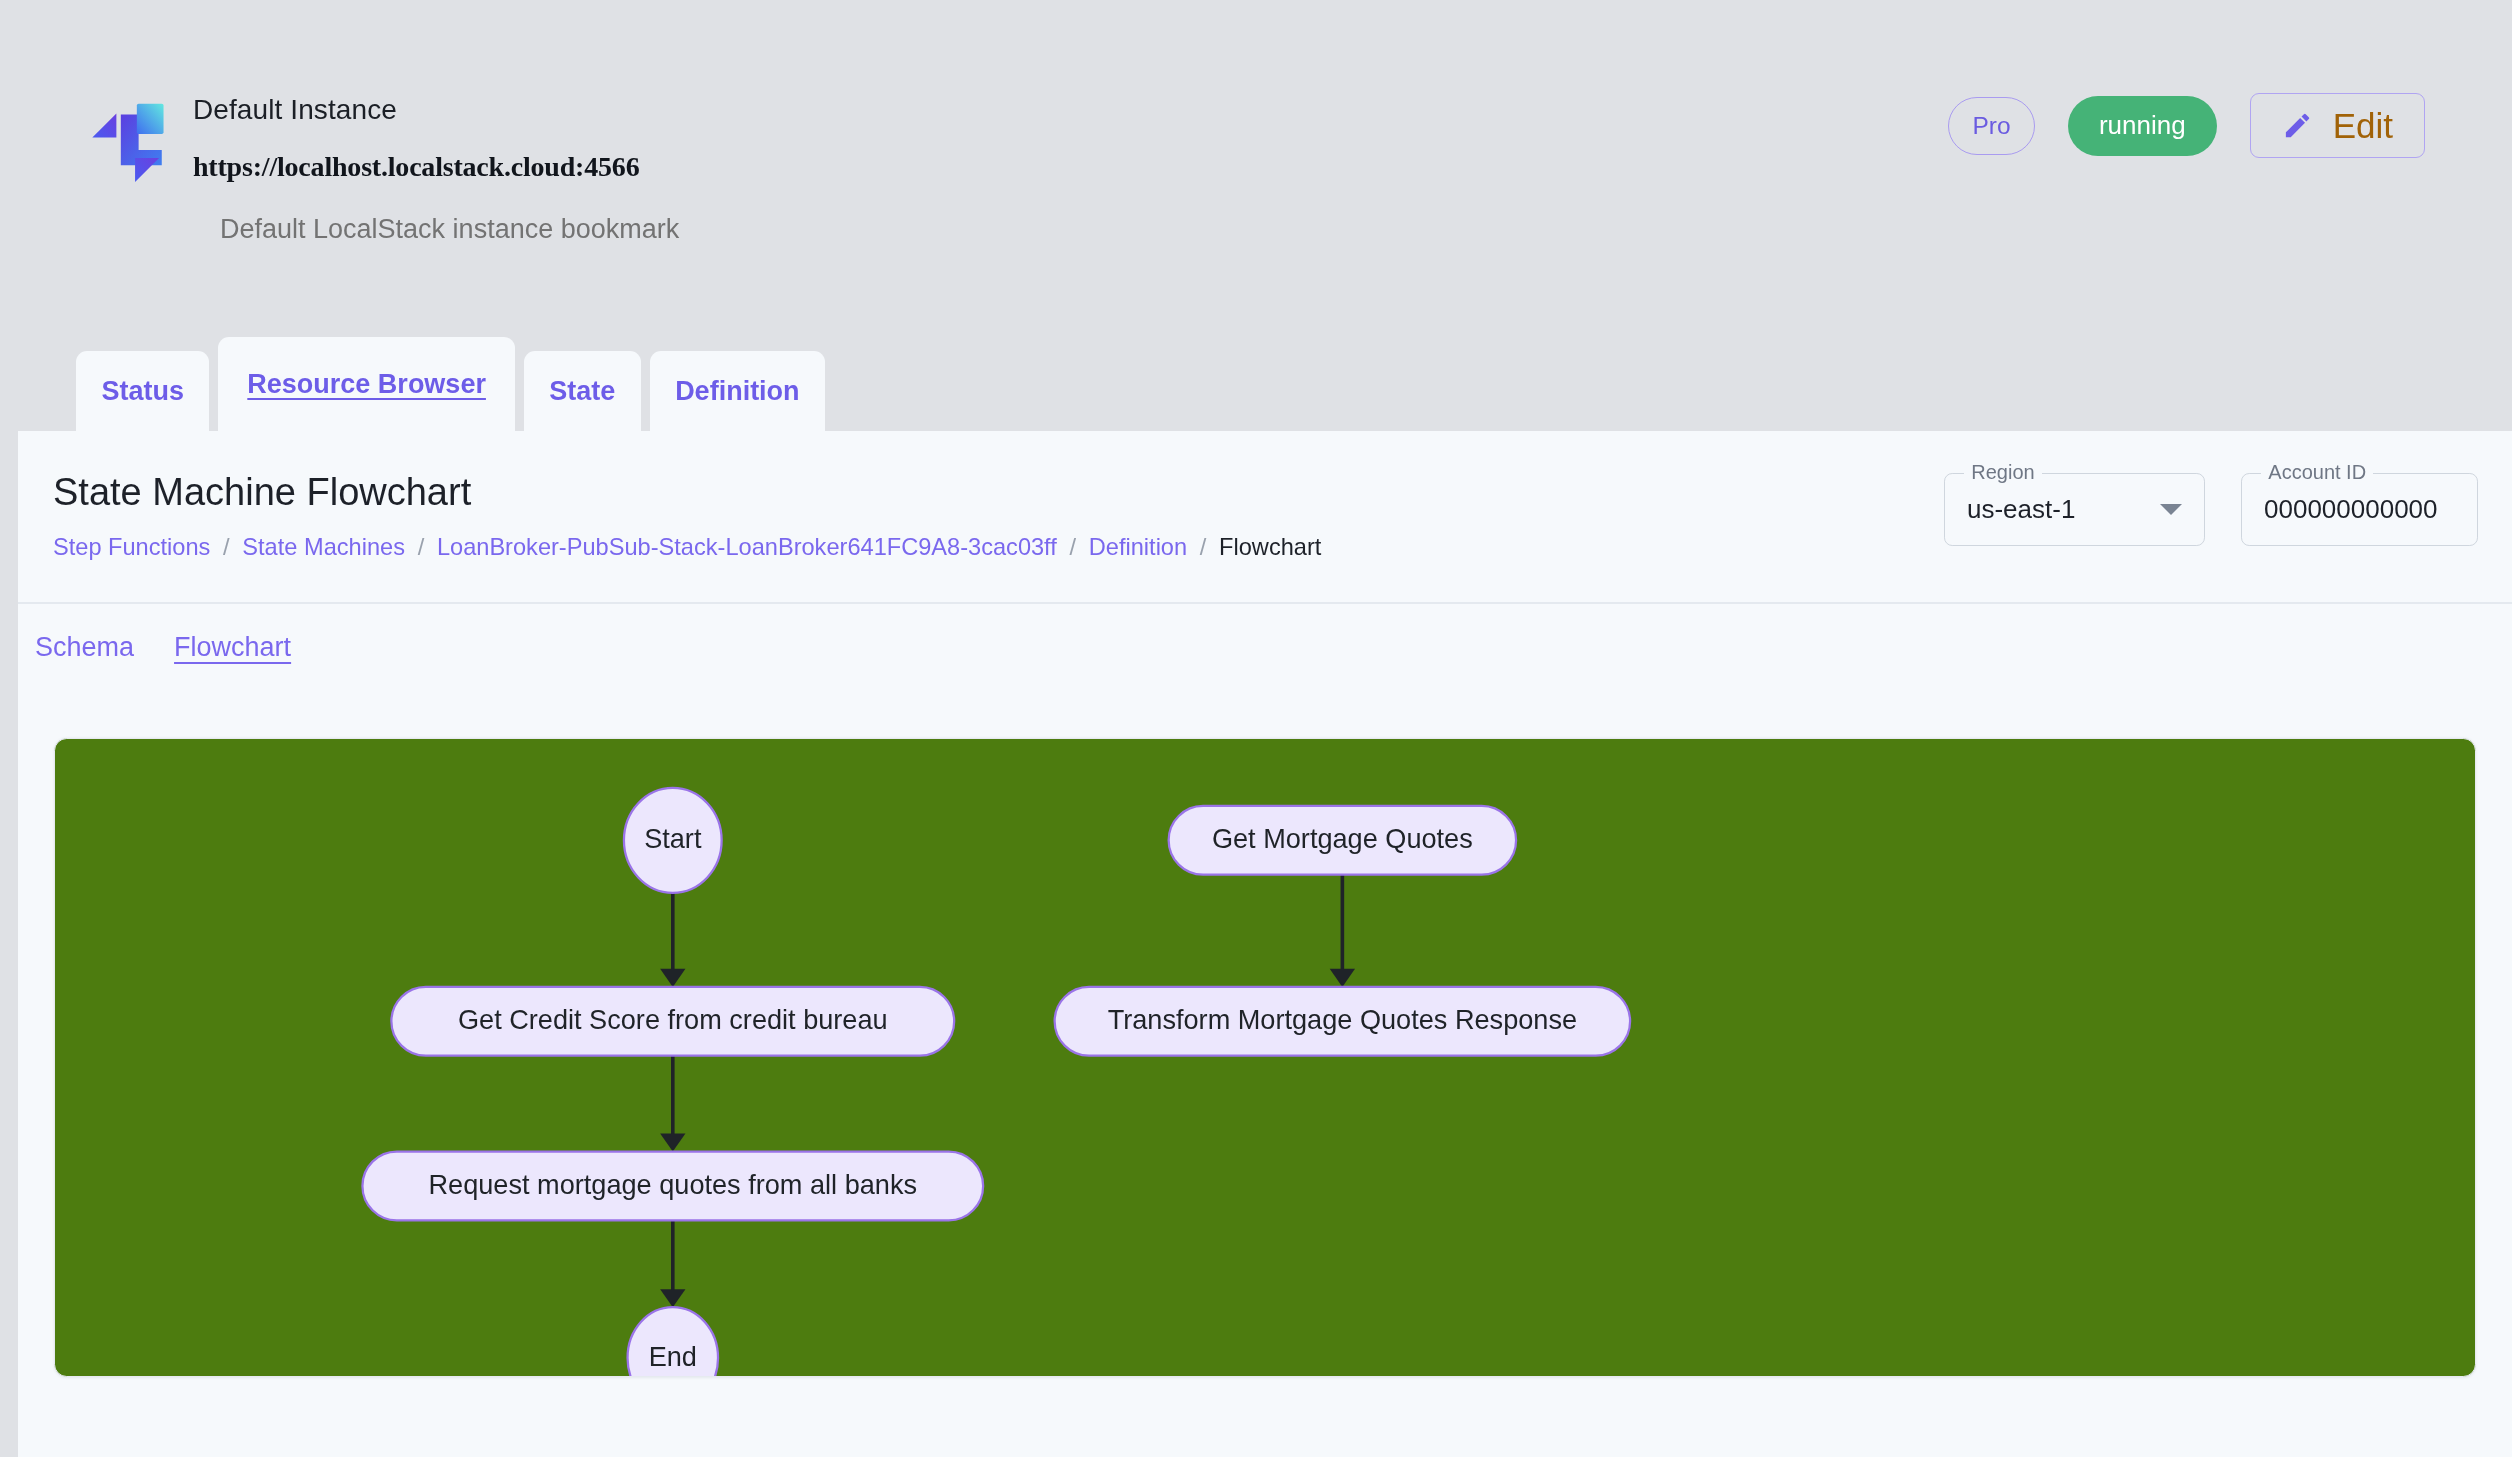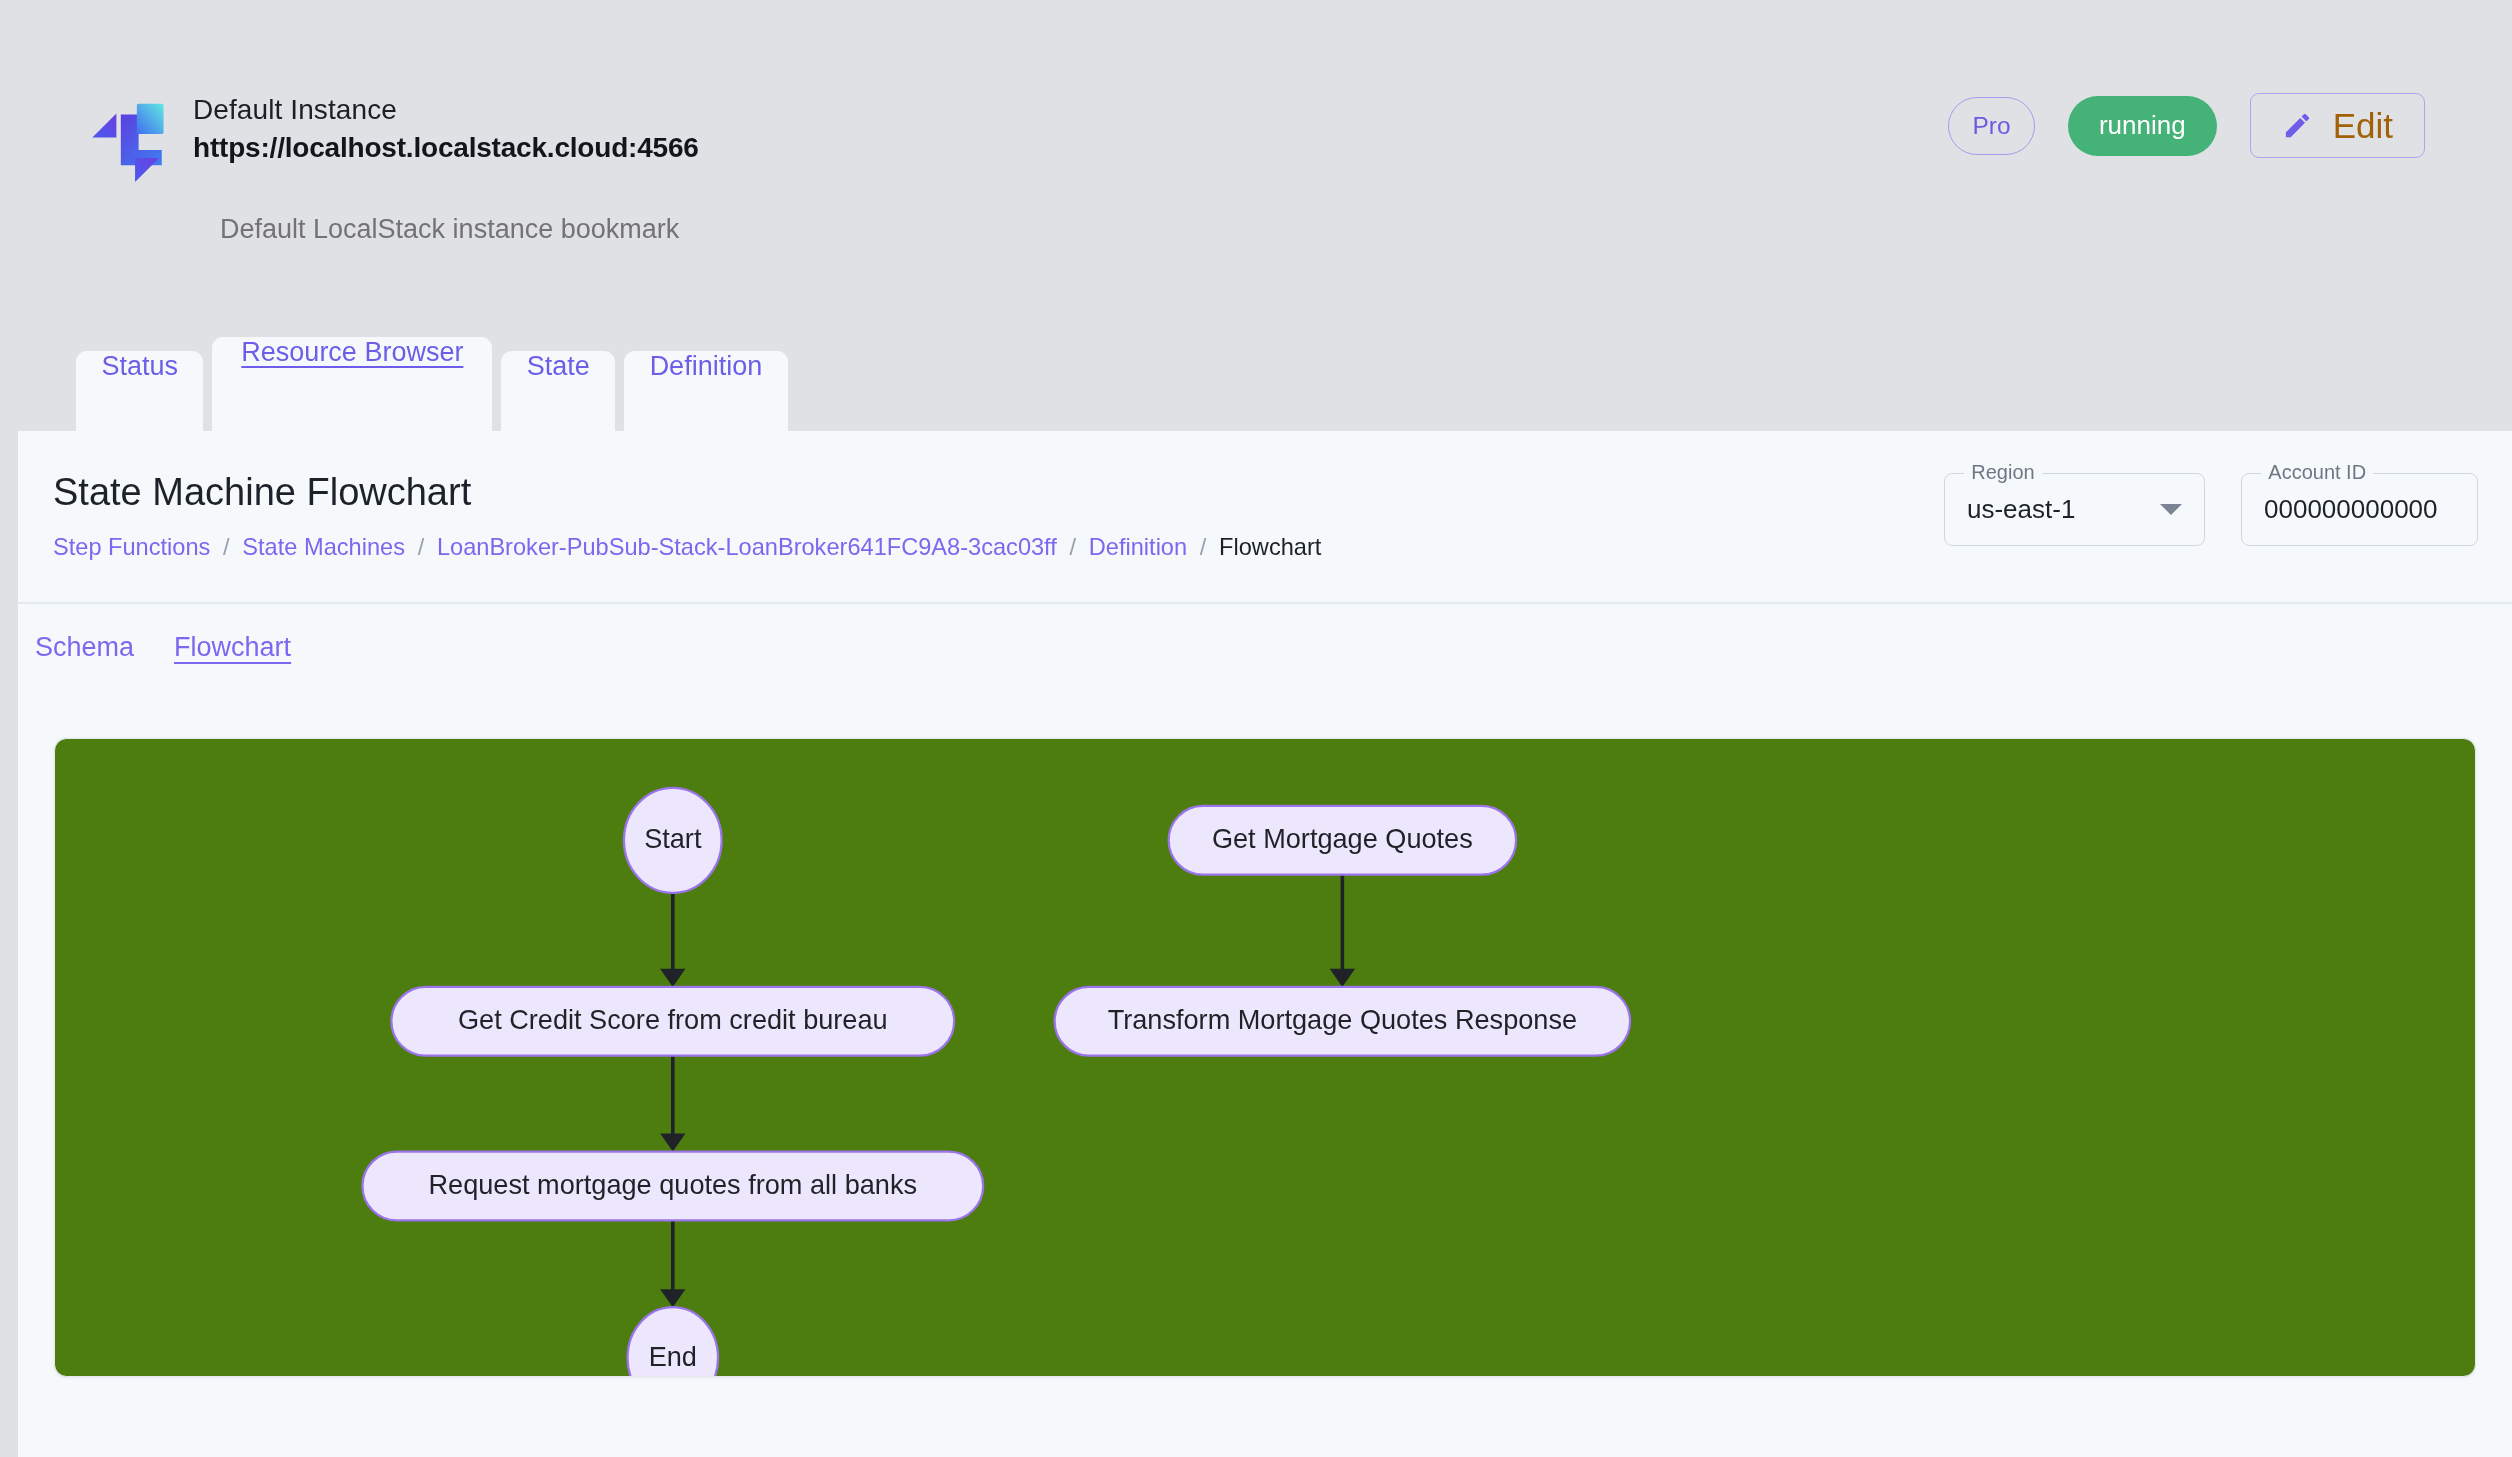--- a/index.html
+++ b/index.html
@@ -19,23 +19,23 @@
   .instance-block {
     position: absolute; left: 87px; top: 87px;
     display: flex; align-items: flex-start; gap: 17px;
   }
   .ls-logo { width: 89px; height: 89px; position: relative; flex: 0 0 auto; margin-top: 7.3px;}
   .instance-text { padding-top: 5.4px; }
   .instance-name {
     font-size: 28px; color: #1b1f26; line-height: 1.25; letter-spacing: 0.1px;
   }
   .instance-url {
-    font-family: Liberation Sans, sans-serif;
+    font-family: Liberation Serif, serif;
     font-size: 28px; font-weight: 700; color: #11151c;
-    line-height: 1.35; letter-spacing: -0.2px; margin-top: 2px;
+    line-height: 1.35; letter-spacing: -0.2px; margin-top: 21px;
   }
   .instance-desc {
     position: absolute; left: 220px; top: 214px;
     font-size: 27px; color: #737373;
   }
 
   .header-actions {
     position: absolute; right: 87px; top: 93px;
     display: flex; align-items: center; gap: 33px;
   }
@@ -59,22 +59,22 @@
   .pencil-ico { width: 31px; height: 31px; display:block; }
 
   
   .main-tabs {
     position: absolute; left: 76px; bottom: 0;
     display: flex; align-items: flex-end; gap: 9px;
   }
   .mtab {
     background: #f6f9fc; border-radius: 11px 11px 0 0;
     color: #6d5de8; font-size: 27px;
-    display: flex; justify-content: center;
-    cursor: pointer; white-space: nowrap;
+    display: flex; align-items: center; justify-content: center;
+    cursor: pointer; white-space: nowrap; font-weight: bold;
   }
   .mtab.inactive { height: 80px; padding: 0 25.4px; }
   .mtab.active { height: 94px; padding: 0 29px; }
   .mtab.active span { text-decoration: underline; text-underline-offset: 5.4px; }
 
   
   .content-panel {
     position: absolute; left: 18px; top: 431px;
     width: 2494px; height: 1026px;
     background: #f6f9fc;

